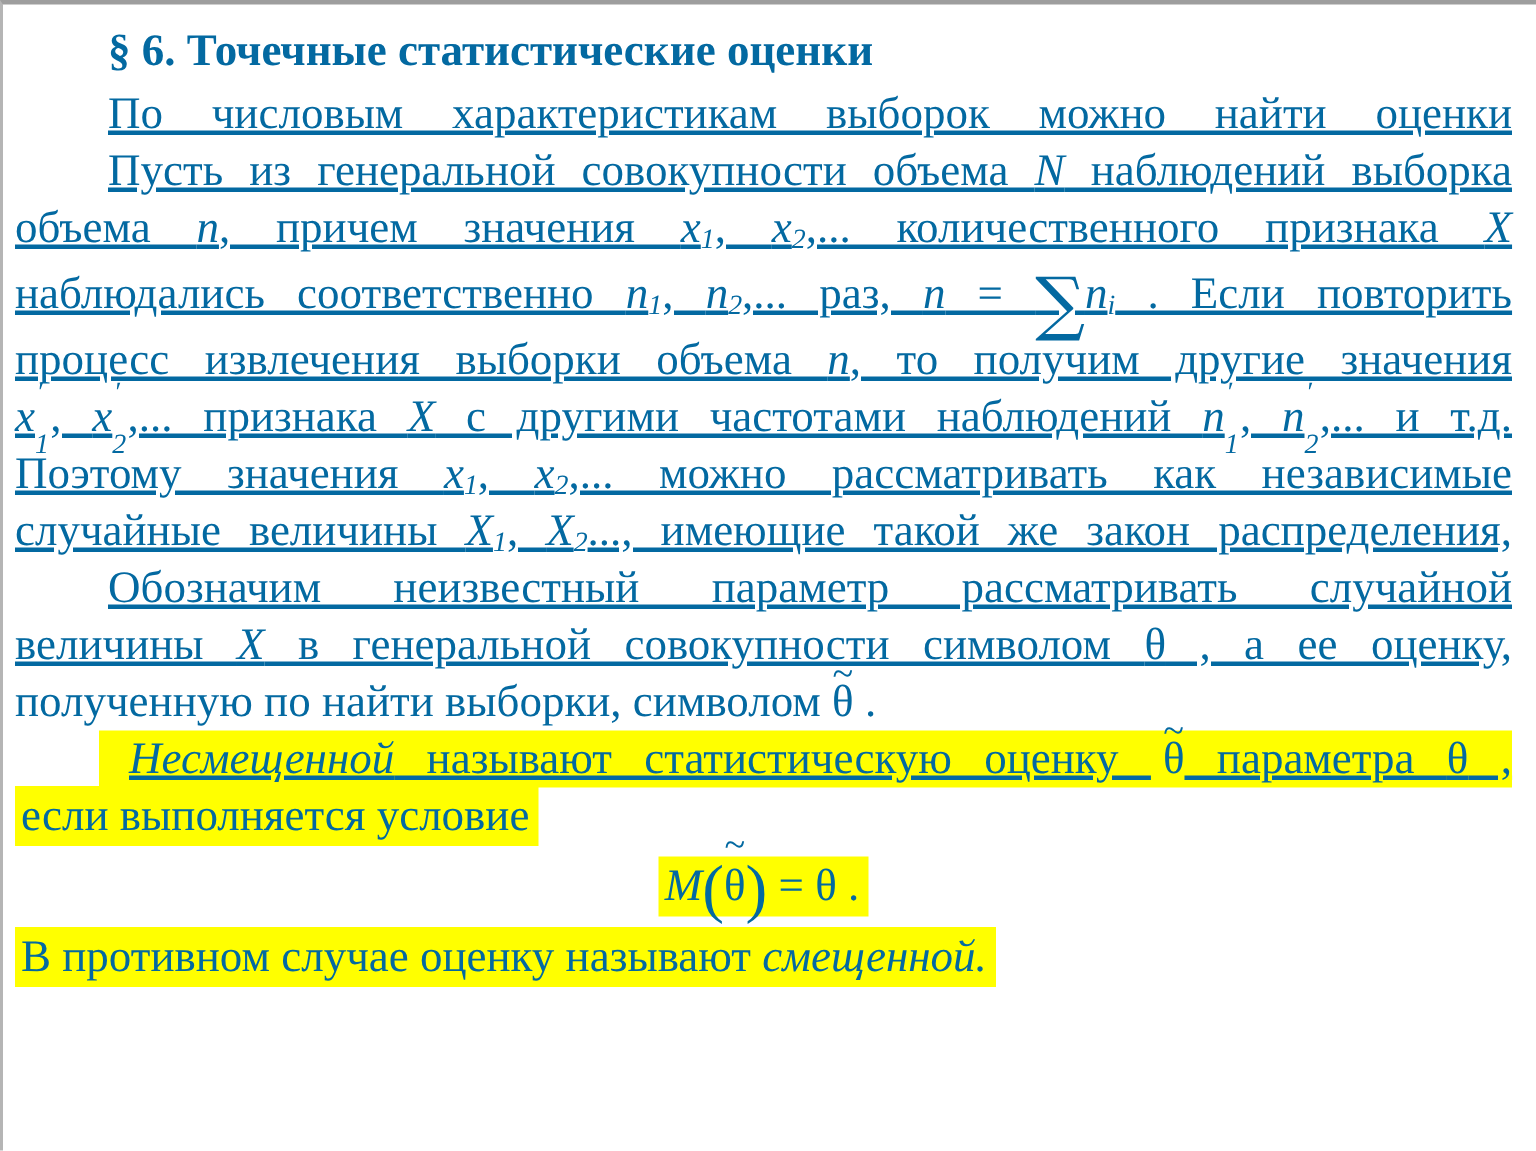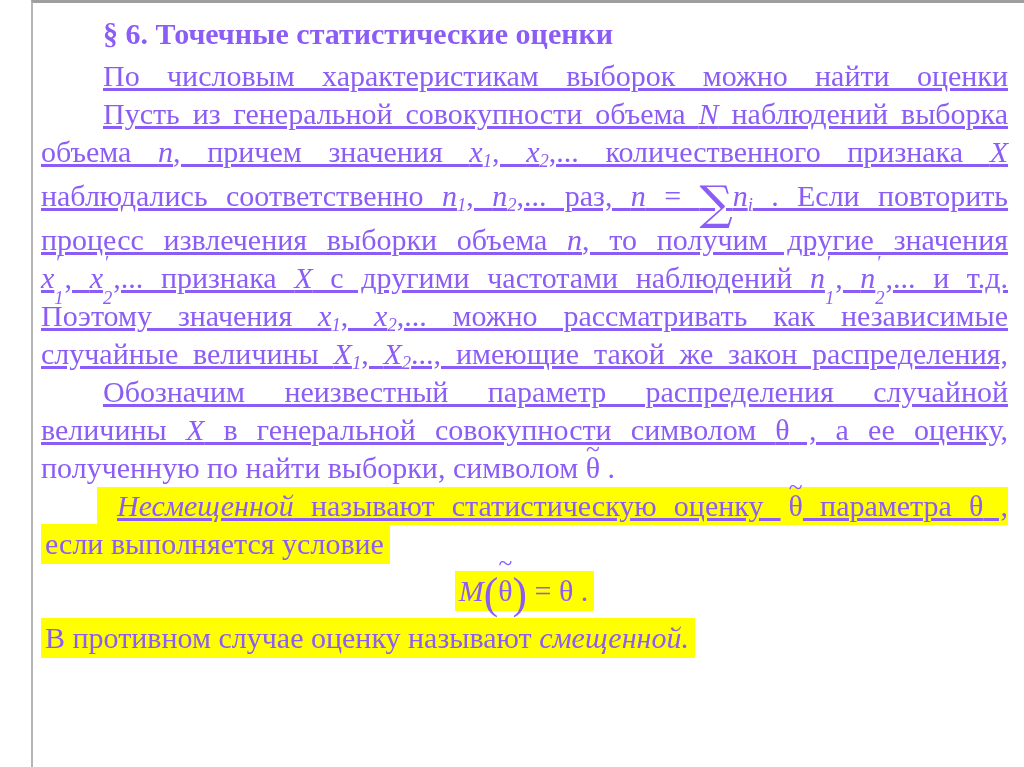--- a/index.html
+++ b/index.html
@@ -8,23 +8,22 @@
     background:#ffffff;
     font-family:"Liberation Serif","DejaVu Serif",serif;
   }
   .doc{
     position:absolute;inset:0;
     background:#ffffff;
     border-top:3px solid #9e9e9e;
     border-left:2px solid #b5b5b5;
     padding:8px 16px 0 8px;
     box-sizing:border-box;
-    color:#8b5cf6;
+    color:#0369a1;
     font-size:30px;
-    margin-left:31px;
   }
   .title{
     font-weight:bold;
     line-height:46px;
     margin-left:62px;
     white-space:nowrap;
   }
   .line{
     line-height:38px;
   }
@@ -95,21 +94,21 @@
   <div class="title">§ 6. Точечные статистические оценки</div>
   <div id="doc-body">
       <div class="line justify indent"><span>По числовым характеристикам выборок можно найти оценки</span></div>
       <div class="line justify indent"><span>Пусть из генеральной совокупности объема </span><span class="it">N</span><span> наблюдений выборка</span></div>
       <div class="line justify"><span>объема </span><span class="it">n</span><span>, причем значения </span><span class="it">x<sub>1</sub></span><span>, </span><span class="it">x<sub>2</sub></span><span>,... количественного признака </span><span class="it">X</span></div>
       <div class="line justify tall"><span>наблюдались соответственно </span><span class="it">n<sub>1</sub></span><span>, </span><span class="it">n<sub>2</sub></span><span>,... раз, </span><span class="it">n</span><span> = </span><span class="big">∑</span><span class="it">n<sub>i</sub></span><span> . Если повторить</span></div>
       <div class="line justify"><span>процесс извлечения выборки объема </span><span class="it">n</span><span>, то получим другие значения</span></div>
       <div class="line justify"><span class="it">x<span class="ss"><span class="s-sup">′</span><span class="s-sub">1</span></span></span><span>, </span><span class="it">x<span class="ss"><span class="s-sup">′</span><span class="s-sub">2</span></span></span><span>,... признака </span><span class="it">X</span><span> с другими частотами наблюдений </span><span class="it">n<span class="ss"><span class="s-sup">′</span><span class="s-sub">1</span></span></span><span>, </span><span class="it">n<span class="ss"><span class="s-sup">′</span><span class="s-sub">2</span></span></span><span>,... и т.д.</span></div>
       <div class="line justify"><span>Поэтому значения </span><span class="it">x<sub>1</sub></span><span>, </span><span class="it">x<sub>2</sub></span><span>,... можно рассматривать как независимые</span></div>
       <div class="line justify"><span>случайные величины </span><span class="it">X<sub>1</sub></span><span>, </span><span class="it">X<sub>2</sub></span><span>..., имеющие такой же закон распределения,</span></div>
-      <div class="line justify indent"><span>Обозначим неизвестный параметр распределения случайной</span></div>
+      <div class="line justify indent"><span>Обозначим неизвестный параметр рассматривать случайной</span></div>
       <div class="line justify"><span>величины </span><span class="it">X</span><span> в генеральной совокупности символом </span><span>θ</span><span> , а ее оценку,</span></div>
       <div class="line"><span>полученную по найти выборки, символом </span><span class="tld">θ<span class="tld-mark">~</span></span><span> .</span></div>
       <div class="line justify hl-full"><span class="it">Несмещенной</span><span> называют статистическую оценку </span><span class="tld">θ<span class="tld-mark">~</span></span><span> параметра </span><span>θ</span><span> ,</span></div>
       <div class="line"><span class="hl-span"><span>если выполняется условие</span></span></div>
       <div class="line formula"><span class="hl-span"><span class="it">M</span><span class="paren">(</span><span class="tld">θ<span class="tld-mark">~</span></span><span class="paren">)</span><span> = </span><span>θ</span><span> .</span></span></div>
       <div class="line"><span class="hl-span"><span>В противном случае оценку называют </span><span class="it">смещенной.</span></span></div>
     </div>
 </div>
 
 </body></html>

